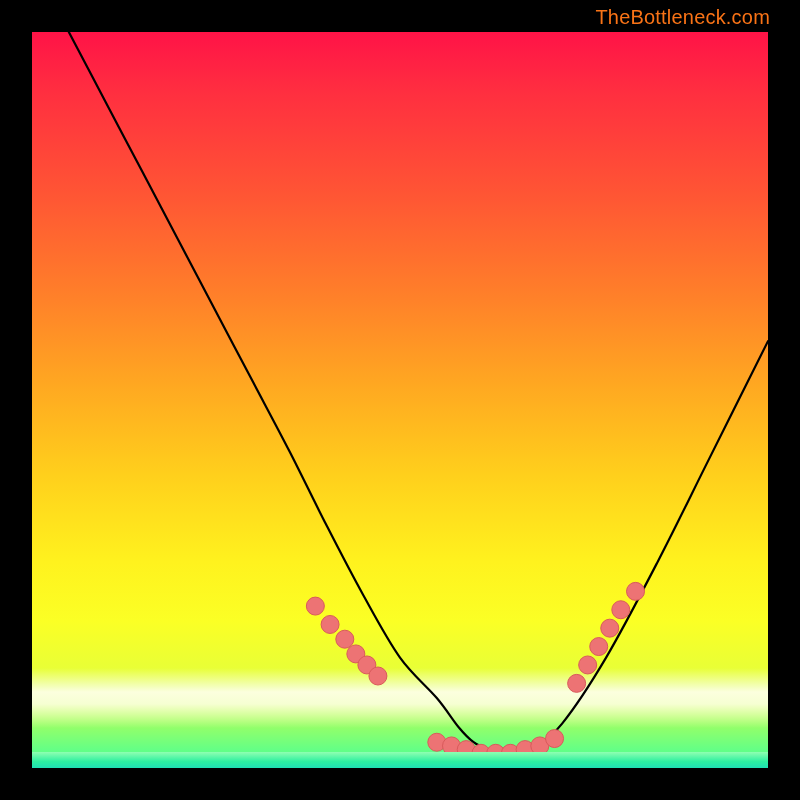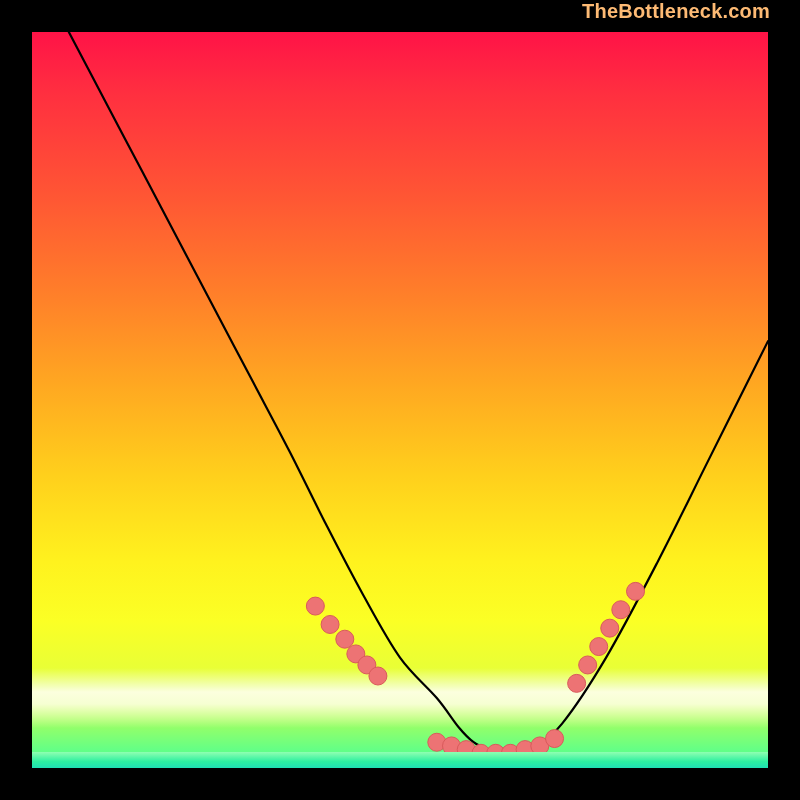--- a/index.html
+++ b/index.html
@@ -74,26 +74,26 @@
   .curve-svg {
     position: absolute;
     left: 0;
     top: 0;
     width: 736px;
     height: 736px;
     pointer-events: none;
   }
   .watermark {
     position: absolute;
-    top: 0;
+    top: 6px;
     right: 30px;
     font-family: Arial, Helvetica, sans-serif;
     font-size: 20px;
-    font-weight: 700;
-    color: #fdba74;
+    font-weight: 400;
+    color: #f97316;
     letter-spacing: 0.2px;
   }
 </style>
 </head>
 <body>
 
 <div class="stage">
   <div class="watermark">TheBottleneck.com</div>
 
   <div class="plot-area">

